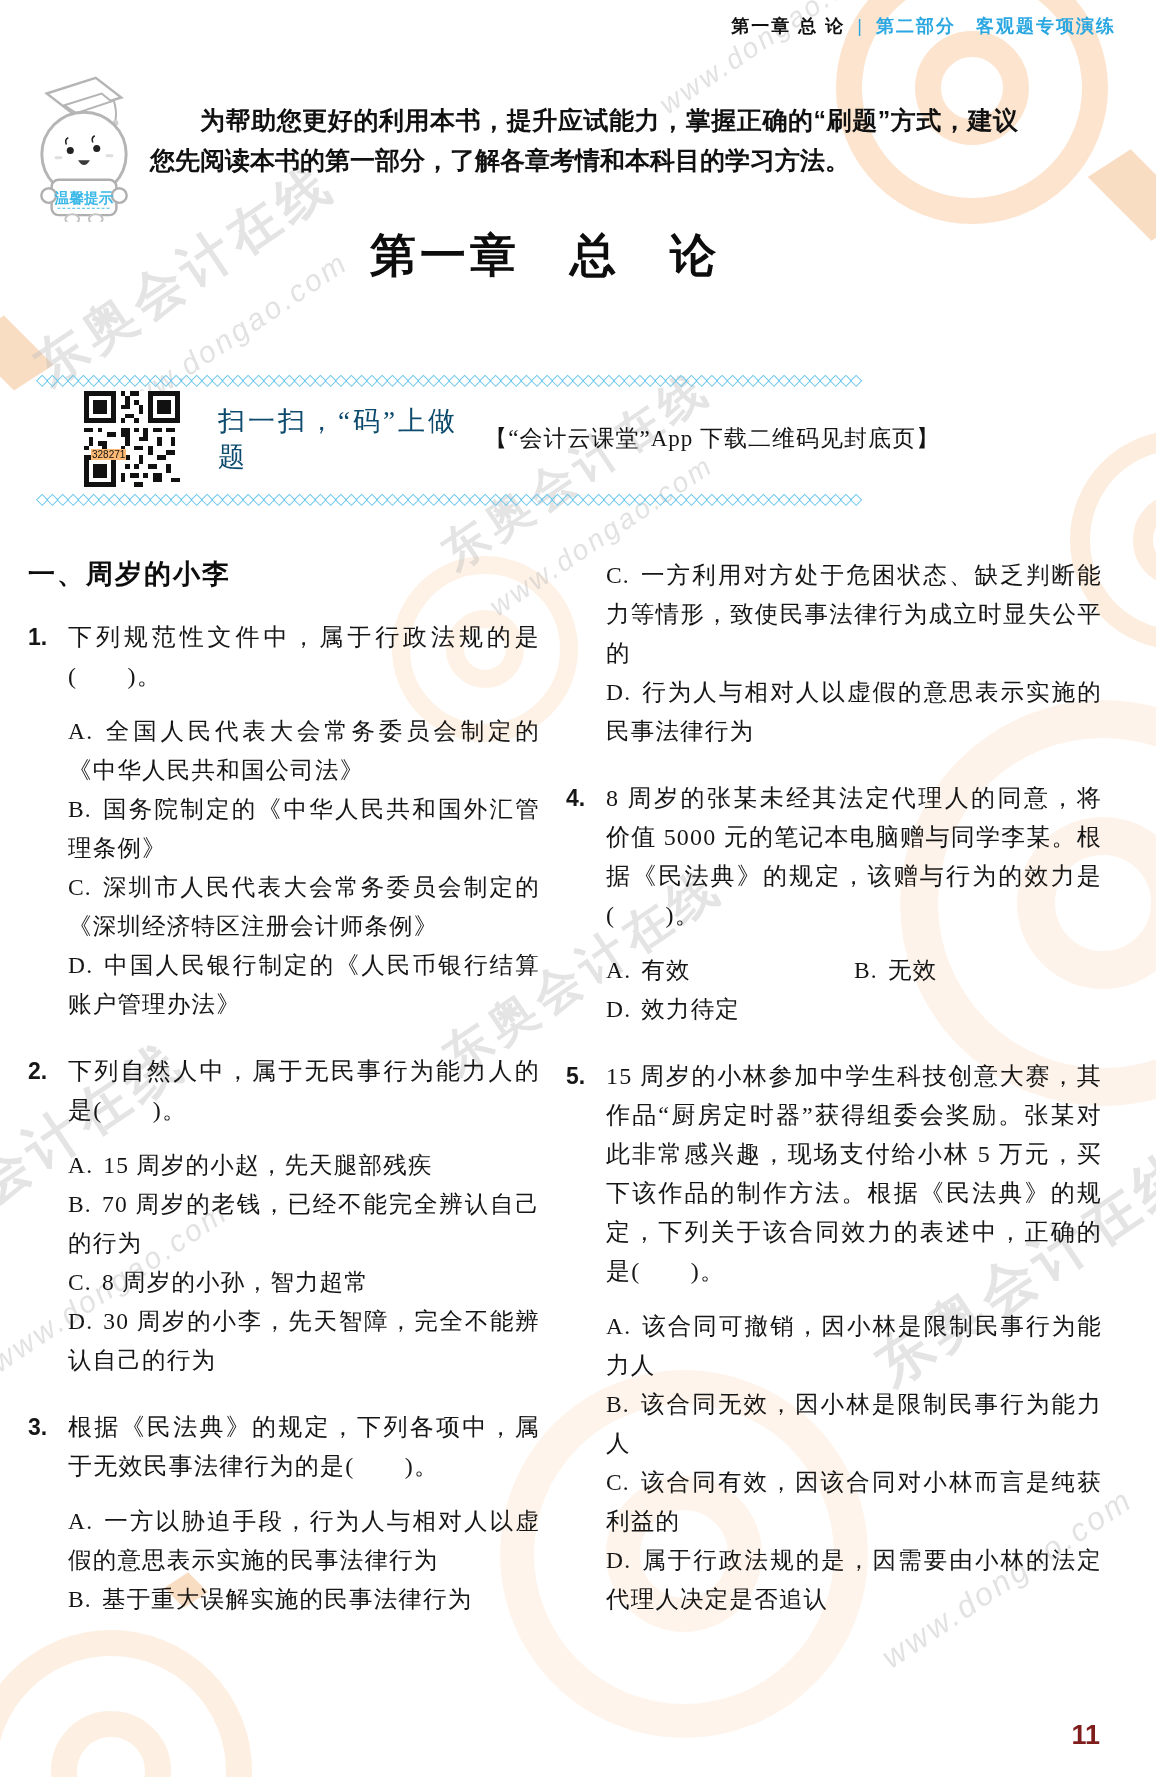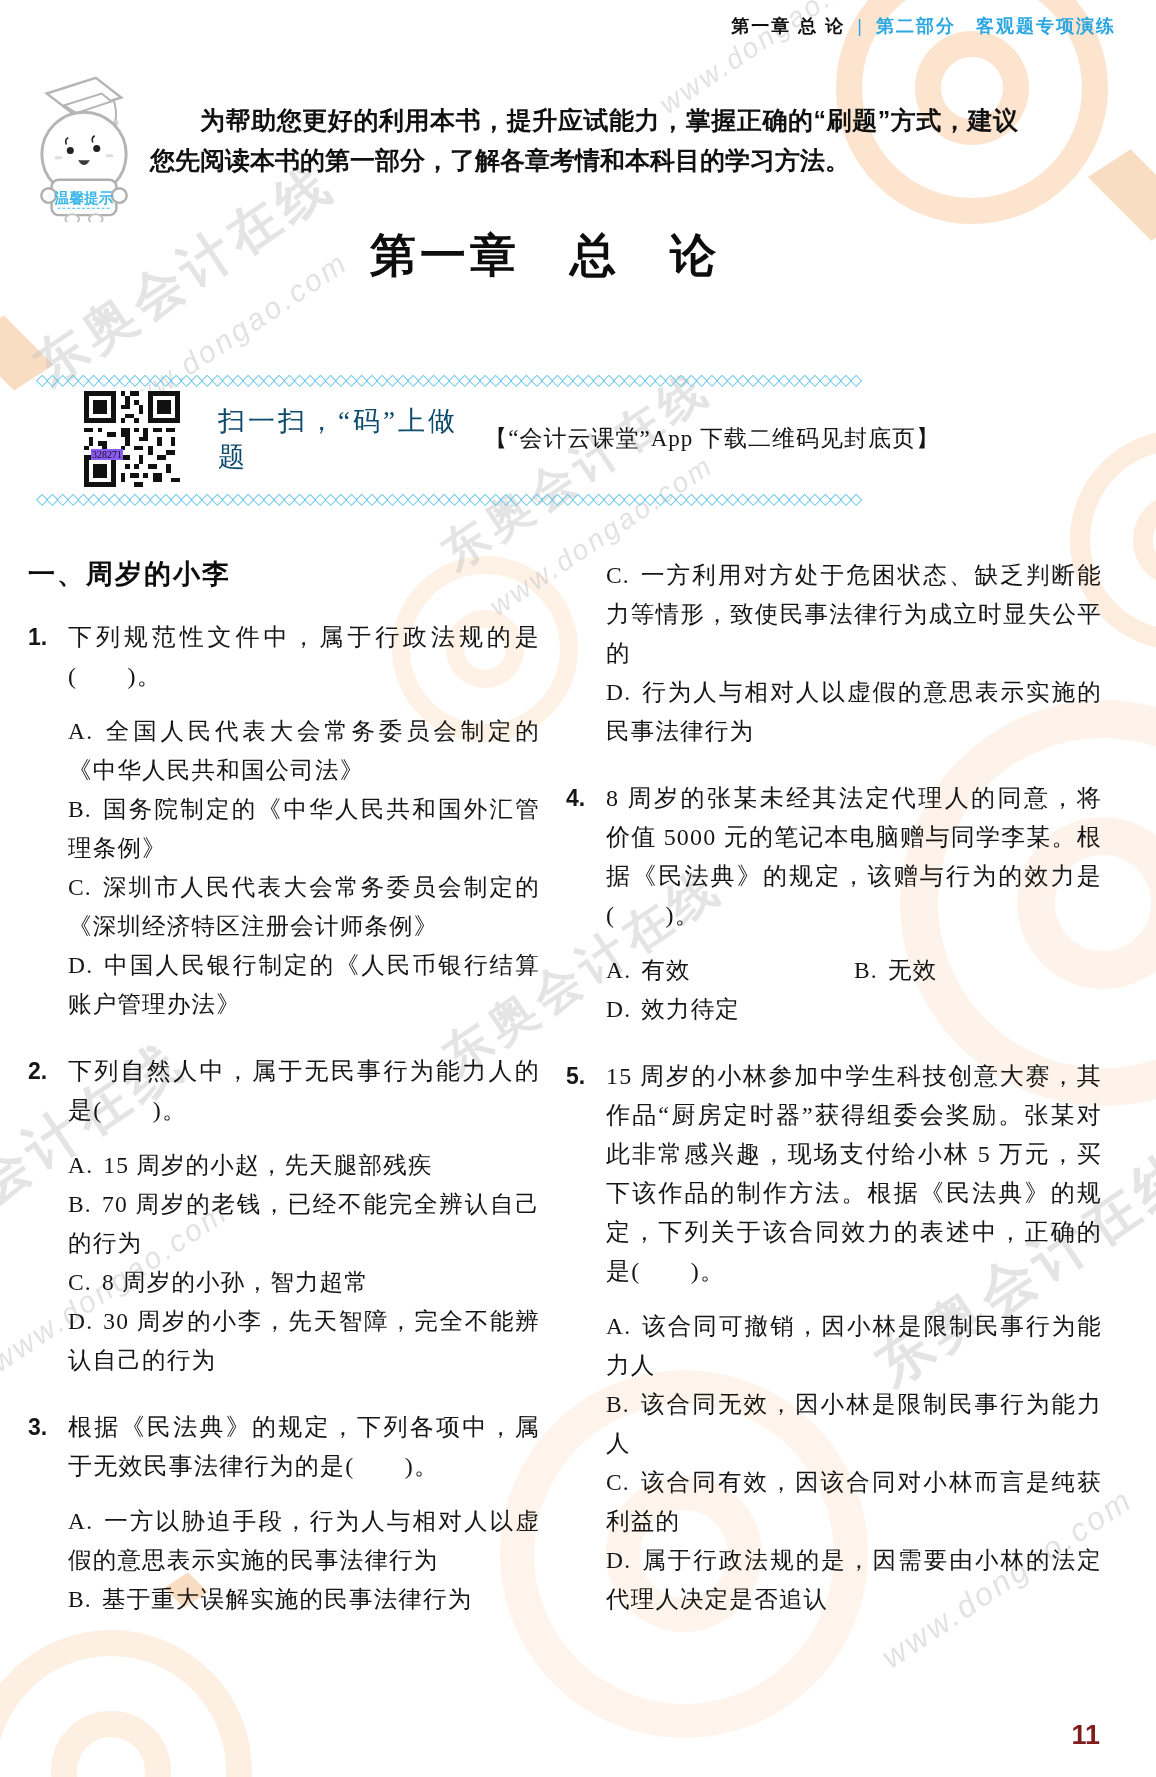--- a/index.html
+++ b/index.html
@@ -43,22 +43,22 @@
      content:"◇◇◇◇◇◇◇◇◇◇◇◇◇◇◇◇◇◇◇◇◇◇◇◇◇◇◇◇◇◇◇◇◇◇◇◇◇◇◇◇◇◇◇◇◇◇◇◇◇◇◇◇◇◇◇◇◇◇◇◇◇◇◇◇◇◇◇◇◇◇◇◇◇◇◇◇◇◇◇◇";
      position:absolute;left:0;right:0;overflow:hidden;white-space:nowrap;
      color:#66c5ea;font-size:16px;letter-spacing:-2px;font-family:"DejaVu Sans",sans-serif;}
   .qrbox::before{top:-10px;} .qrbox::after{bottom:-10px;}
   .dv{position:absolute;top:6px;bottom:6px;width:18px;overflow:hidden;
       color:#66c5ea;font-size:15px;font-family:"DejaVu Sans",sans-serif;}
   .dv::before{content:"◇◇◇◇◇◇◇◇";writing-mode:vertical-rl;text-orientation:upright;
               letter-spacing:-4px;line-height:18px;}
   .dv.l{left:-9px;} .dv.r{right:-9px;}
   .qr-wrap{position:relative;width:96px;height:96px;flex:0 0 auto;}
-  .qr-num{position:absolute;left:7px;top:58px;background:#8b5cf6;color:#111;
-          font-family:Liberation Serif, serif;font-size:10px;padding:0 1px;}
+  .qr-num{position:absolute;left:7px;top:58px;background:#fdba74;color:#111;
+          font-family:Liberation Sans, sans-serif;font-size:10px;padding:0 1px;}
   .scan-label{margin-left:38px;font-size:27px;letter-spacing:3px;color:#0c4a6e;}
   .qr-right{margin-left:auto;width:618px;font-size:23px;line-height:36px;
             letter-spacing:1px;color:#151515;padding-right:26px;}
 
   
   .cols{position:absolute;left:28px;top:556px;display:flex;gap:26px;}
   .col-l{width:512px;} .col-r{width:536px;}
   .sec-h{font-family:"Liberation Sans","DejaVu Sans",sans-serif;font-weight:bold;
          font-size:27px;letter-spacing:2px;margin:0 0 26px 0;color:#0d0d0d;}
   .q{display:grid;grid-template-columns:40px 1fr;margin-bottom:28px;}

